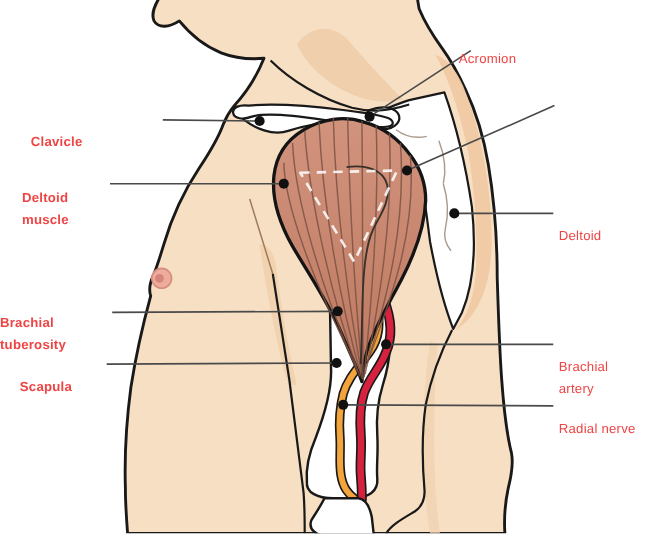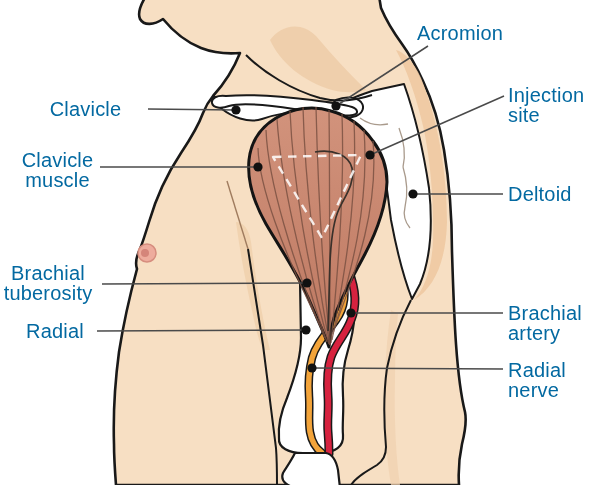--- a/index.html
+++ b/index.html
@@ -1,21 +1,21 @@
 <!DOCTYPE html>
 <html><head>
 <meta charset="utf-8">
 <style>
   html,body{margin:0;padding:0;background:#fff;}
   #stage{position:relative;width:600px;height:485px;background:#fff;overflow:hidden;
          font-family:"Liberation Sans",sans-serif;}
   #art{position:absolute;left:0;top:0;}
-  .lbl{position:absolute;font-size:20px;line-height:20px;color:#0369a1;
-       letter-spacing:.2px;white-space:normal;}
-  .r{text-align:center;}
+  .lbl{position:absolute;font-size:12px;line-height:20px;color:#ef4444;
+       letter-spacing:.2px;white-space:normal;margin-top:20px;}
+  .r{text-align:left;font-weight:bold;}
 </style>
 </head>
 <body>
 
 <div id="stage">
 
 <svg id="art" width="600" height="485" viewBox="0 0 600 485">
   <defs>
     <linearGradient id="muscleGrad" x1="0" y1="0" x2="0" y2="1">
       <stop offset="0" stop-color="#d2937c"></stop>
@@ -141,22 +141,21 @@
     <circle cx="306" cy="330" r="4.6"></circle>
     <circle cx="336" cy="106" r="4.6"></circle>
     <circle cx="370" cy="155" r="4.6"></circle>
     <circle cx="413" cy="194" r="4.6"></circle>
     <circle cx="351" cy="313" r="4.6"></circle>
     <circle cx="312" cy="368" r="4.6"></circle>
   </g>
 </svg>
 
 <div class="lbl r" style="left:28px;top:99px;width:115px;">Clavicle</div>
-<div class="lbl r" style="left:20px;top:150px;width:75px;">Clavicle muscle</div>
+<div class="lbl r" style="left:20px;top:150px;width:75px;">Deltoid muscle</div>
 <div class="lbl r" style="left:0px;top:263px;width:96px;">Brachial tuberosity</div>
-<div class="lbl r" style="left:18px;top:321px;width:74px;">Radial</div>
+<div class="lbl r" style="left:18px;top:321px;width:74px;">Scapula</div>
 <div class="lbl" style="left:417px;top:23px;width:100px;">Acromion</div>
-<div class="lbl" style="left:508px;top:85px;width:78px;">Injection site</div>
 <div class="lbl" style="left:508px;top:184px;width:90px;">Deltoid</div>
 <div class="lbl" style="left:508px;top:303px;width:80px;">Brachial artery</div>
 <div class="lbl" style="left:508px;top:360px;width:70px;">Radial nerve</div>
 
 </div>
 
 </body></html>

